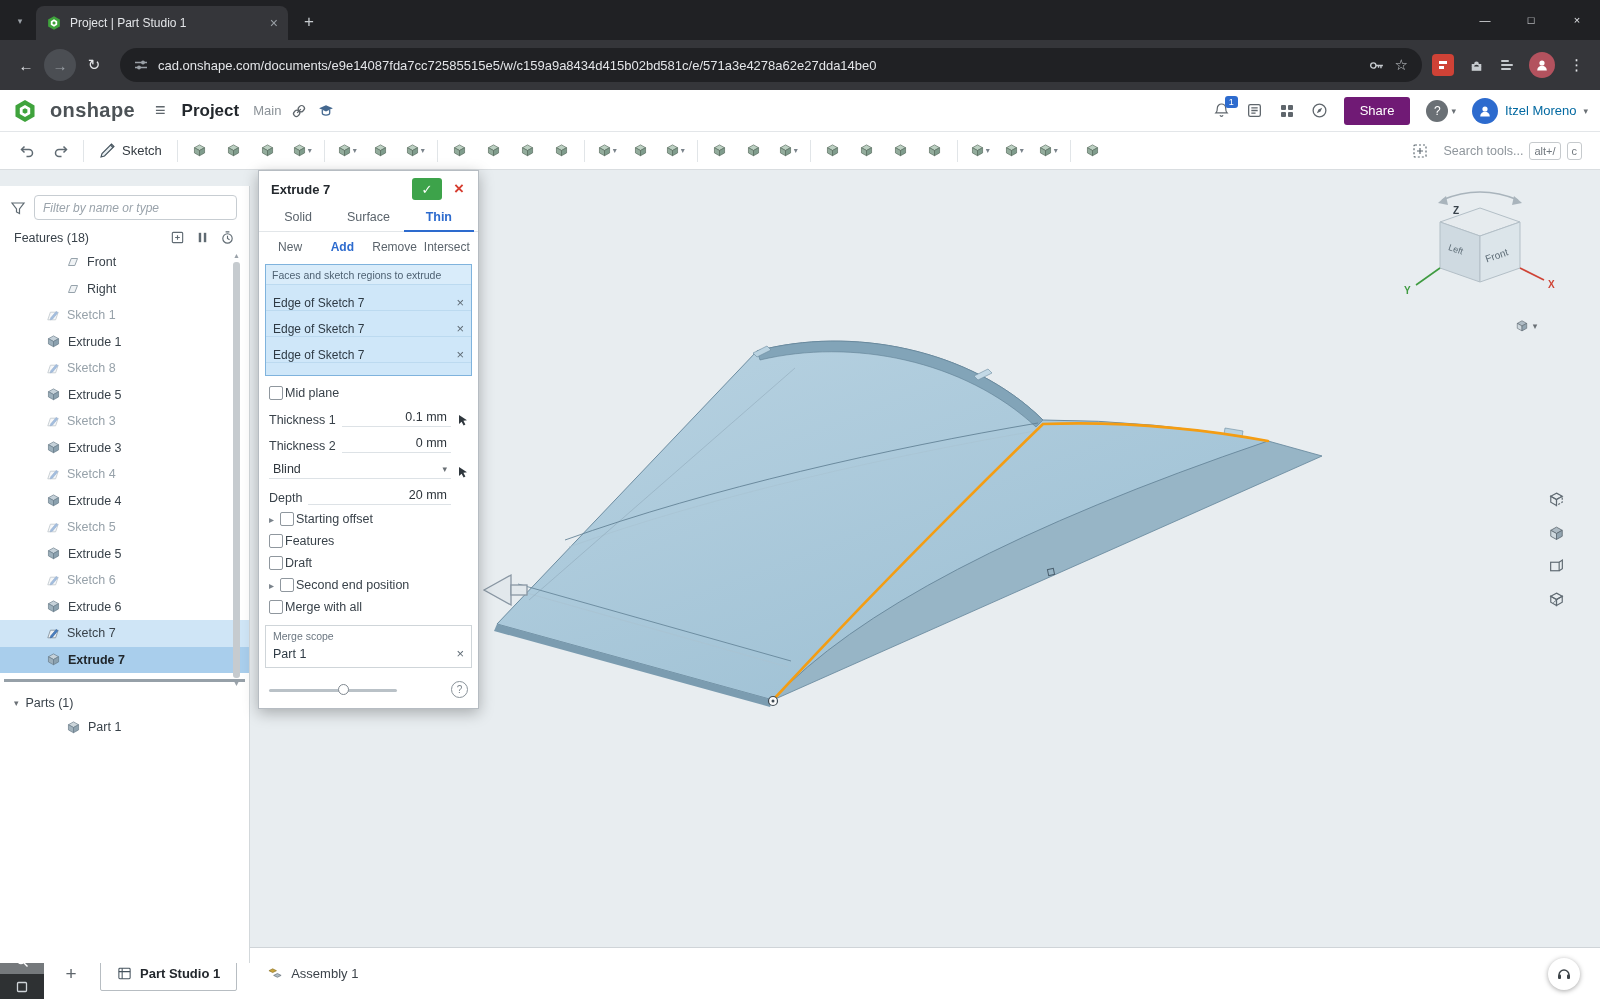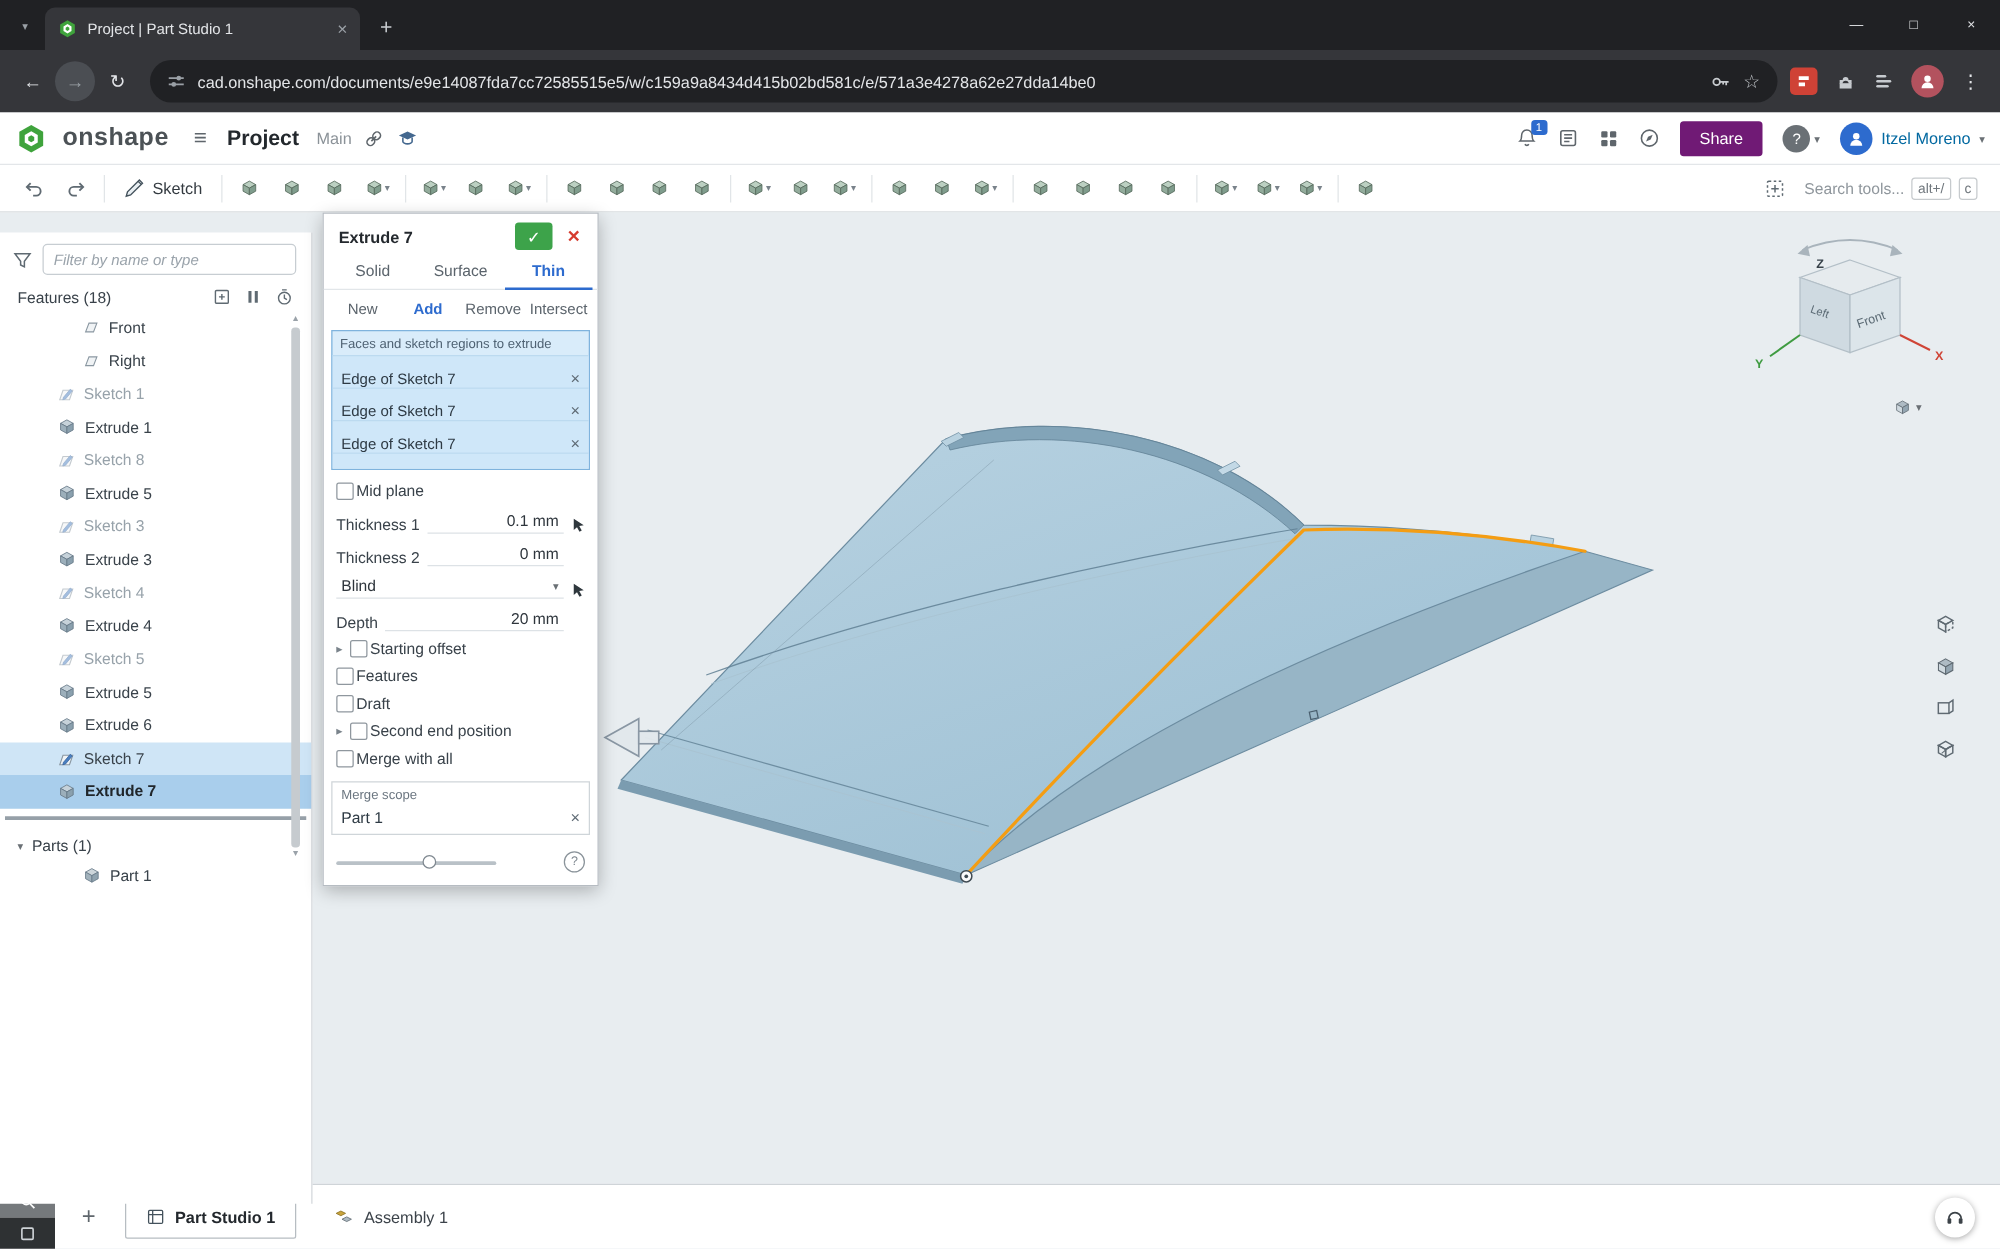--- a/index.html
+++ b/index.html
@@ -729,20 +729,29 @@
         <div class="tree-row normal t-extrude">
           <span class="ticon">
             <svg width="15" height="15" viewBox="0 0 16 16">
               <path d="M8 2 13.4 5 8 8 2.6 5Z" fill="#c6d2da" stroke="#657886" stroke-width=".7" stroke-linejoin="round"></path>
               <path d="M2.6 5 8 8v5.6L2.6 10.6Z" fill="#9cafbb" stroke="#657886" stroke-width=".7"></path>
               <path d="M13.4 5 8 8v5.6l5.4-3Z" fill="#8aa0ae" stroke="#657886" stroke-width=".7"></path>
             </svg>
           </span>
           <span class="tlabel">Extrude 5</span>
         </div>
+        <div class="tree-row muted t-sketch">
+          <span class="ticon">
+            <svg width="14" height="14" viewBox="0 0 14 14">
+              <path d="M1.8 11.8 4.4 4.2h7.8L9.6 11.8Z" fill="#f0f3f5" stroke="#8a97a1" stroke-width=".9"></path>
+              <path d="M4.8 9.8 10.2 3.4l1.6 1.4-5.4 6.4-2.2.6Z" fill="#4a7fc0" stroke="#31619f" stroke-width=".6"></path>
+            </svg>
+          </span>
+          <span class="tlabel">Sketch 6</span>
+        </div>
         <div class="tree-row normal t-extrude">
           <span class="ticon">
             <svg width="15" height="15" viewBox="0 0 16 16">
               <path d="M8 2 13.4 5 8 8 2.6 5Z" fill="#c6d2da" stroke="#657886" stroke-width=".7" stroke-linejoin="round"></path>
               <path d="M2.6 5 8 8v5.6L2.6 10.6Z" fill="#9cafbb" stroke="#657886" stroke-width=".7"></path>
               <path d="M13.4 5 8 8v5.6l5.4-3Z" fill="#8aa0ae" stroke="#657886" stroke-width=".7"></path>
             </svg>
           </span>
           <span class="tlabel">Extrude 6</span>
         </div>

